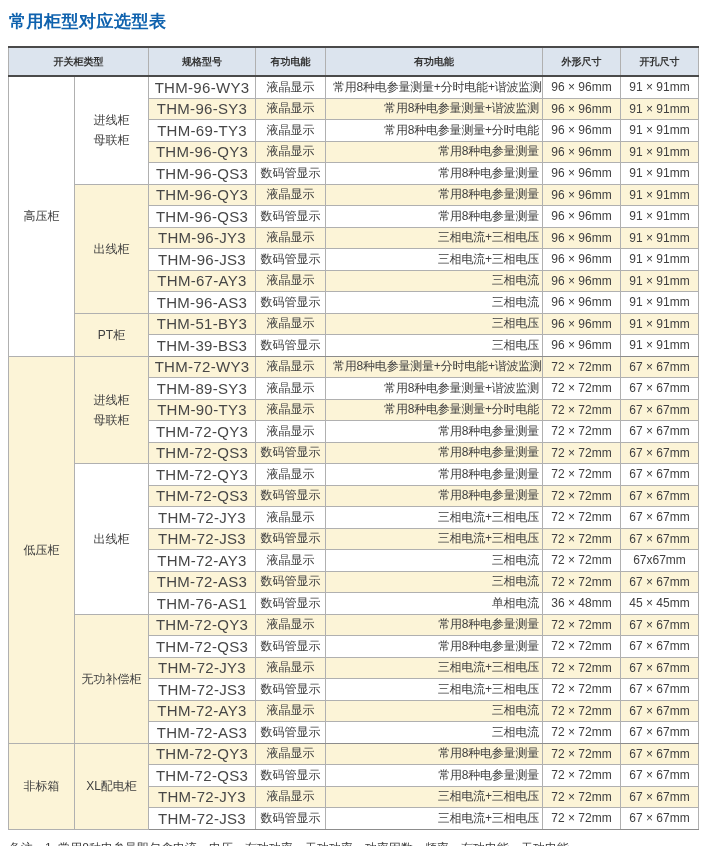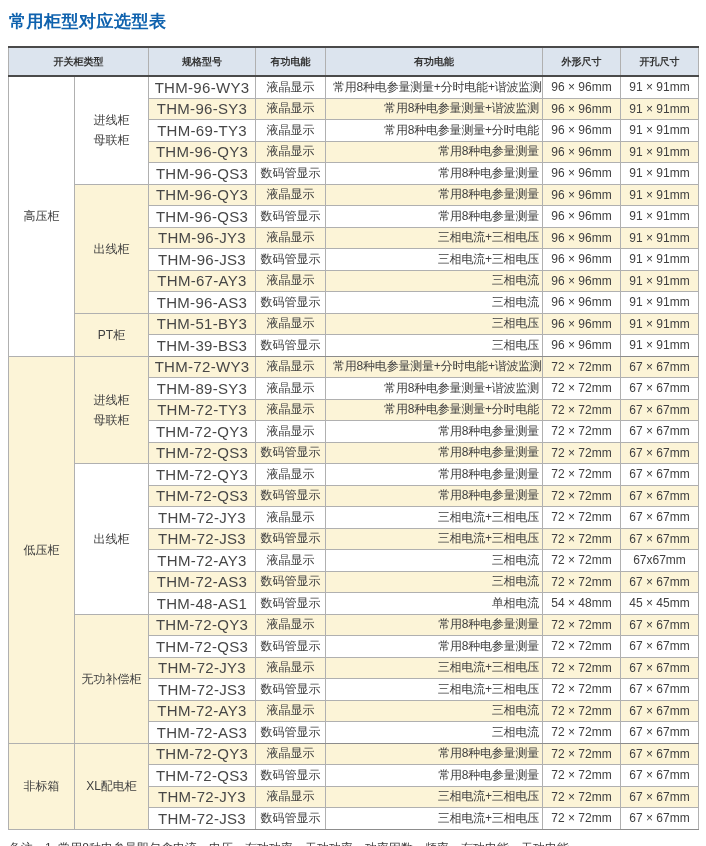--- a/index.html
+++ b/index.html
@@ -208,21 +208,21 @@
           <td>67 × 67mm</td>
         </tr>
         <tr>
           <td class="model-cell">THM-89-SY3</td>
           <td>液晶显示</td>
           <td class="func-cell">常用8种电参量测量+谐波监测</td>
           <td>72 × 72mm</td>
           <td>67 × 67mm</td>
         </tr>
         <tr class="alt">
-          <td class="model-cell">THM-72-TY3</td>
+          <td class="model-cell">THM-90-TY3</td>
           <td>液晶显示</td>
           <td class="func-cell">常用8种电参量测量+分时电能</td>
           <td>72 × 72mm</td>
           <td>67 × 67mm</td>
         </tr>
         <tr>
           <td class="model-cell">THM-72-QY3</td>
           <td>液晶显示</td>
           <td class="func-cell">常用8种电参量测量</td>
           <td>72 × 72mm</td>
@@ -272,24 +272,24 @@
           <td>67x67mm</td>
         </tr>
         <tr class="alt">
           <td class="model-cell">THM-72-AS3</td>
           <td>数码管显示</td>
           <td class="func-cell">三相电流</td>
           <td>72 × 72mm</td>
           <td>67 × 67mm</td>
         </tr>
         <tr>
-          <td class="model-cell">THM-48-AS1</td>
+          <td class="model-cell">THM-76-AS1</td>
           <td>数码管显示</td>
           <td class="func-cell">单相电流</td>
-          <td>54 × 48mm</td>
+          <td>36 × 48mm</td>
           <td>45 × 45mm</td>
         </tr>
         <tr class="alt">
           <td class="sub-cell" rowspan="6">无功补偿柜</td>
           <td class="model-cell">THM-72-QY3</td>
           <td>液晶显示</td>
           <td class="func-cell">常用8种电参量测量</td>
           <td>72 × 72mm</td>
           <td>67 × 67mm</td>
         </tr>

